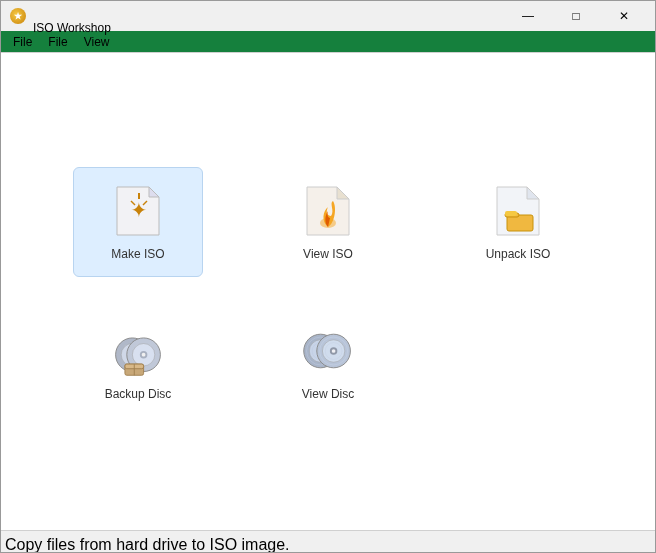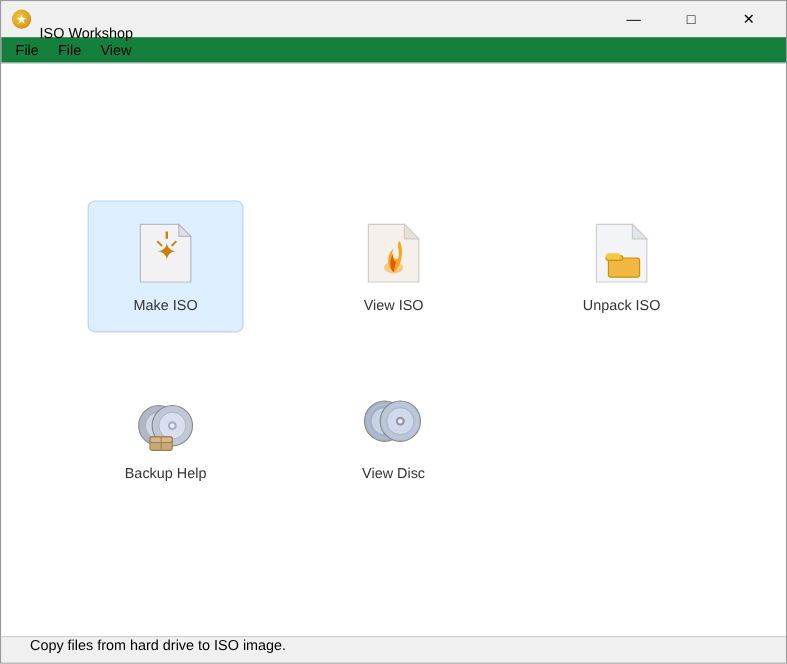--- a/index.html
+++ b/index.html
@@ -113,23 +113,23 @@
       color: #333;
       text-align: center;
     }
 
     
     .status-bar {
       height: 24px;
       border-top: 1px solid #d0d0d0;
       background: #f0f0f0;
       display: flex;
-      align-items: flex-start;
-      padding: 0 24px;
-      font-size: 12px;
+      align-items: flex-end;
+      padding: 0 4px;
+      font-size: 16px;
     }
 
     
     .icon-img {
       width: 56px;
       height: 56px;
       display: flex;
       align-items: center;
       justify-content: center;
     }
@@ -231,21 +231,21 @@
           <ellipse cx="36" cy="32" rx="18" ry="18" fill="#c0c8d8" stroke="#888" stroke-width="1"></ellipse>
           <ellipse cx="36" cy="32" rx="12" ry="12" fill="#d8e0f0" stroke="#999" stroke-width="0.5"></ellipse>
           <ellipse cx="36" cy="32" rx="4" ry="4" fill="#a8b0c0"></ellipse>
           <ellipse cx="36" cy="32" rx="2" ry="2" fill="#f0f0f0"></ellipse>
 
           <rect x="16" y="42" width="20" height="12" rx="2" fill="#c8a878" stroke="#a08050" stroke-width="1"></rect>
           <rect x="16" y="42" width="20" height="5" rx="2" fill="#d8b888" stroke="#a08050" stroke-width="1"></rect>
           <line x1="26" y1="42" x2="26" y2="54" stroke="#a08050" stroke-width="1"></line>
         </svg>
       </div>
-      <span class="icon-label">Backup Help</span>
+      <span class="icon-label">Backup Disc</span>
     </div>
 
     <div class="icon-cell">
       <div class="icon-img">
         <svg width="60" height="56" viewBox="0 0 60 56">
 
           <ellipse cx="22" cy="28" rx="18" ry="18" fill="#a8b4c8" stroke="#888" stroke-width="1"></ellipse>
           <ellipse cx="22" cy="28" rx="12" ry="12" fill="#c8d4e8" stroke="#999" stroke-width="0.5"></ellipse>
           <ellipse cx="22" cy="28" rx="4" ry="4" fill="#9098a8"></ellipse>
           <ellipse cx="22" cy="28" rx="2" ry="2" fill="#f0f0f4"></ellipse>

